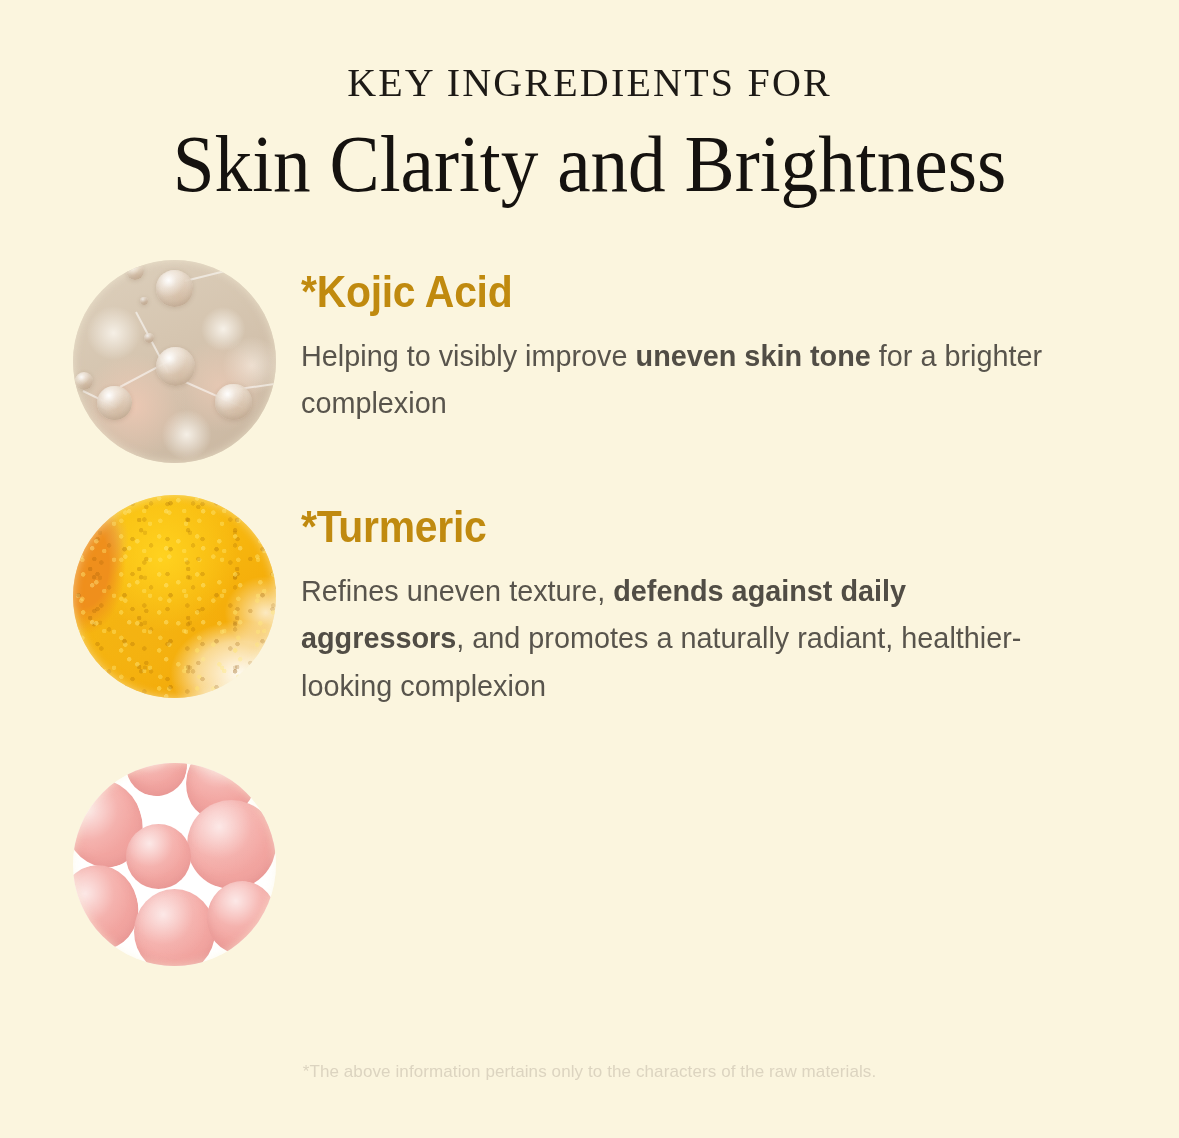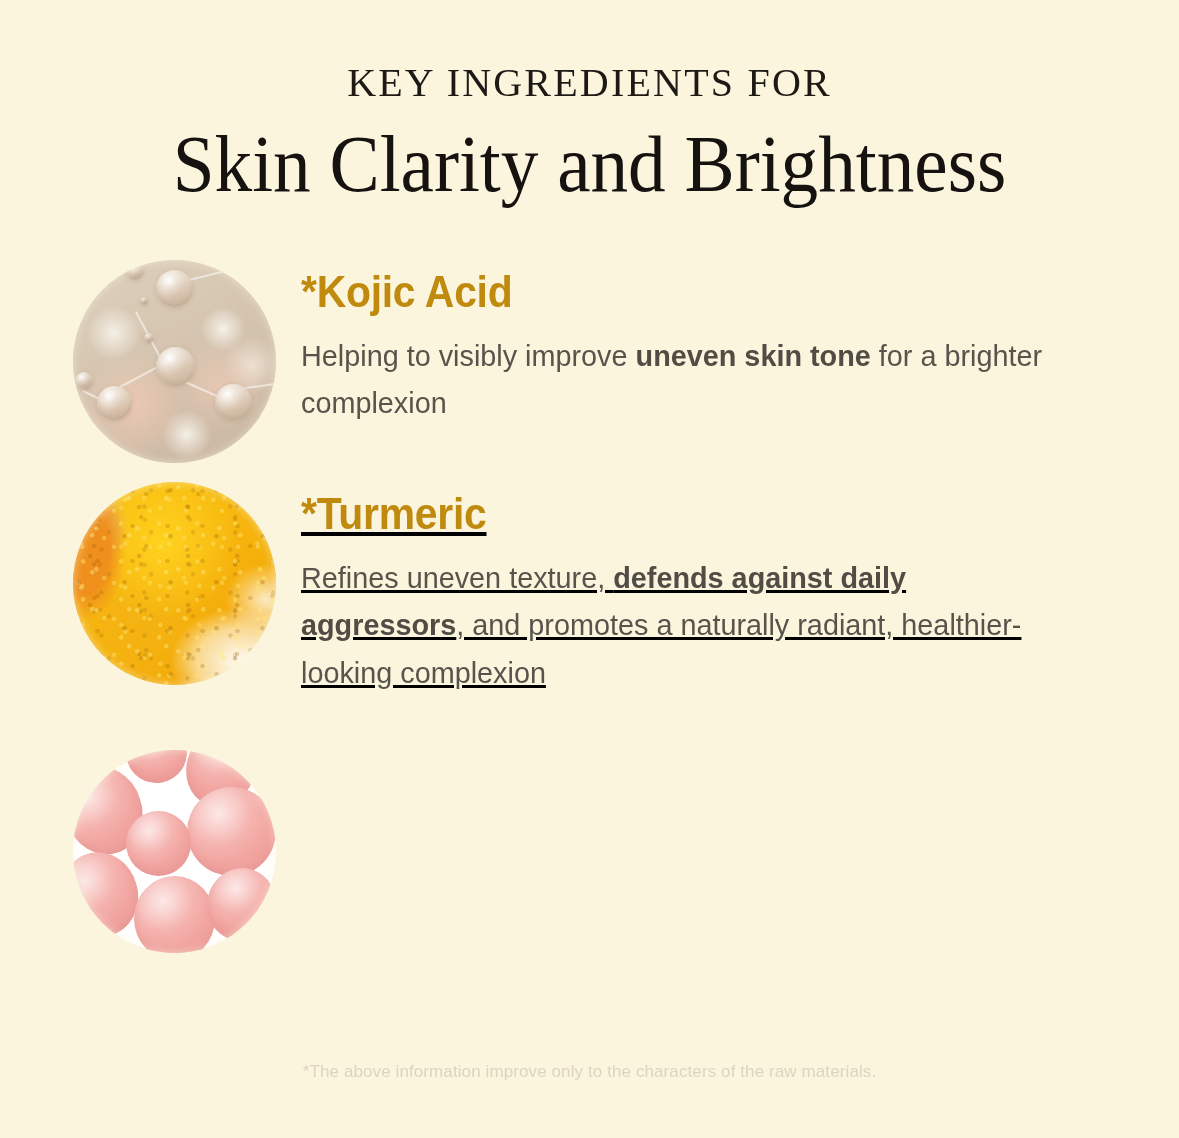--- a/index.html
+++ b/index.html
@@ -42,21 +42,21 @@
   
   .rows {
     margin-top: 52px;
     padding-left: 73px;
   }
   .row {
     display: flex;
     align-items: flex-start;
   }
   .row-1 { margin-top: 0; }
-  .row-2 { margin-top: 19px; text-decoration: underline; }
+  .row-2 { margin-top: 32px; }
   .row-3 { margin-top: 54px; }
 
   .thumb-wrap {
     flex: 0 0 203px;
     width: 203px;
     height: 203px;
   }
   .thumb {
     width: 203px;
     height: 203px;
@@ -252,13 +252,13 @@
         <div class="cap" style="left:-6%;top:50%;width:38%;height:42%;transform:rotate(-14deg);"></div>
         <div class="cap" style="left:30%;top:62%;width:40%;height:42%;"></div>
         <div class="cap" style="left:66%;top:58%;width:34%;height:36%;transform:rotate(14deg);"></div>
         <div class="edge-soft"></div>
       </div>
     </div>
   </div>
 
 </div>
 
-<div class="footnote">*The above information improve only to the characters of the raw materials.</div>
+<div class="footnote">*The above information pertains only to the characters of the raw materials.</div>
 
 </body></html>

